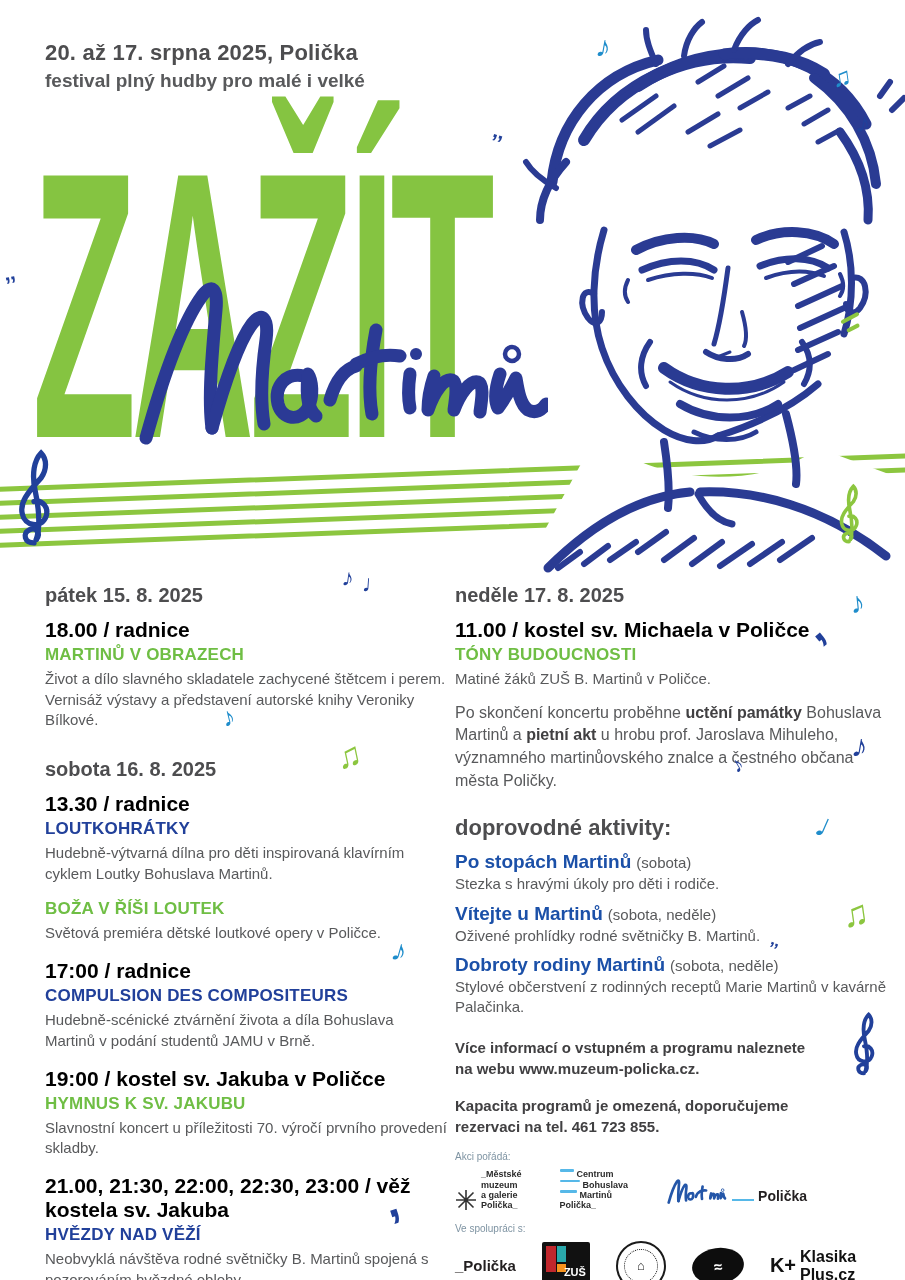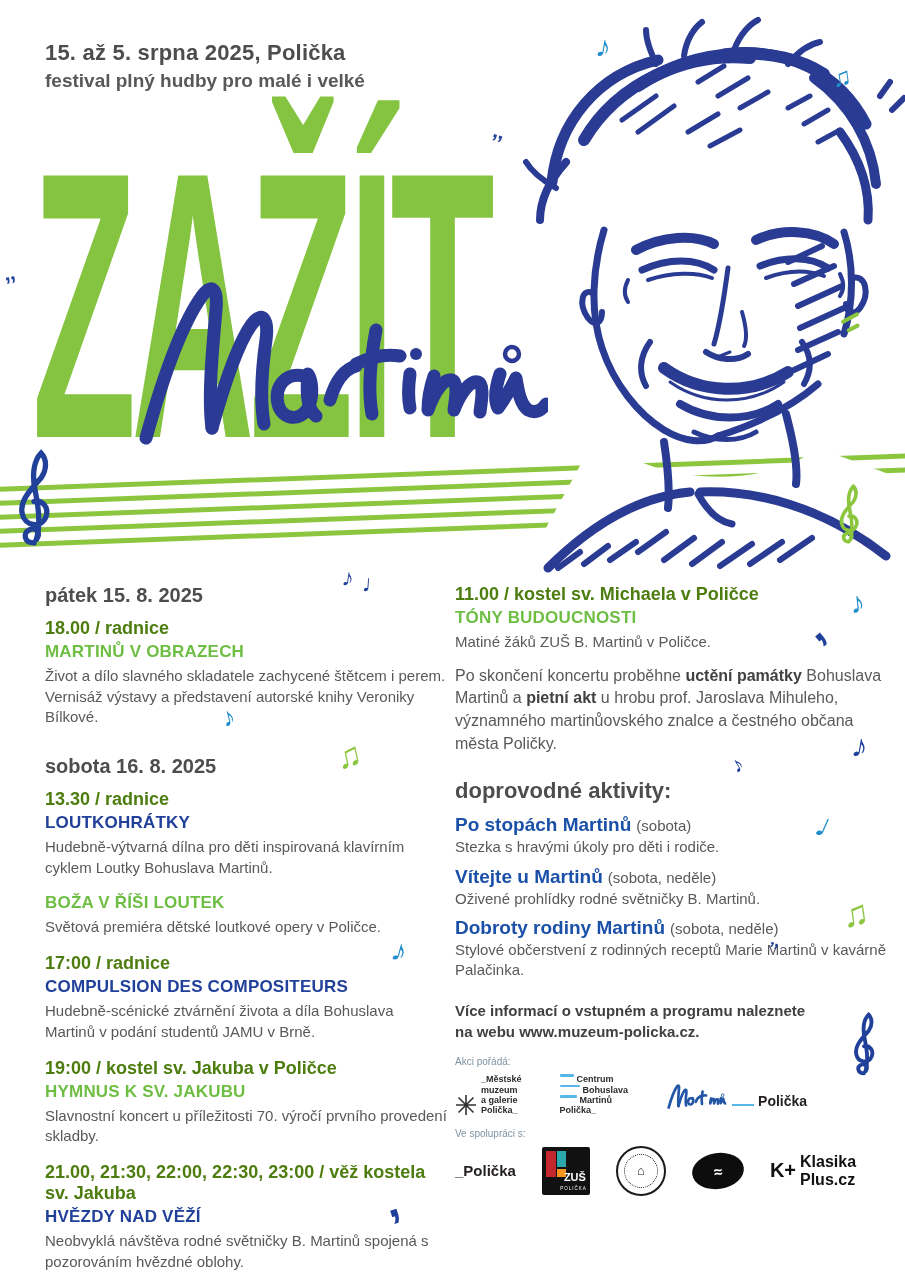--- a/index.html
+++ b/index.html
@@ -28,21 +28,21 @@
   .navy{color:#21409a}.cyan{color:#1f8dcb}.greenc{color:#8cc63f}
   .gdash{position:absolute;z-index:4;background:#8cc63f;border-radius:2px}
   .clef{position:absolute;z-index:4}
 
   
   .colL{position:absolute;left:45px;top:584px;width:402px;z-index:2}
   .colR{position:absolute;left:455px;top:584px;width:436px;z-index:2}
   .dayhead{font-size:20px;font-weight:bold;color:#4d4d4f;margin:0 0 11px}
   .gap-top{margin-top:27px}
   .event{margin-bottom:15px}
-  .time{font-size:18px;font-weight:bold;color:#4d7c0f}
+  .time{font-size:21px;font-weight:bold;color:#000000}
   .etitle{font-size:17px;font-weight:bold;margin:3px 0 4px;letter-spacing:.2px}
   .green{color:#6fbe44}.blue{color:#21409a}
   .desc{font-size:15px;color:#58595b;line-height:1.38}
 
   .notep{font-size:16px;color:#58595b;line-height:1.42;margin:12px 0 0}
   .notep b{color:#414042}
 
   .acthead{font-size:22px;font-weight:bold;color:#4d4d4f;margin:22px 0 10px}
   .actitem{margin-bottom:9px}
   .acttitle{font-size:19px;font-weight:bold;color:#1b50a8}
@@ -79,21 +79,21 @@
   .klasika{display:flex;align-items:center;gap:4px}
   .klasika .mark{font-size:20px;font-weight:bold;color:#111}
   .klasika .nm{font-size:16px;font-weight:bold;color:#111;line-height:1.1}
 </style>
 </head>
 <body>
 
 <div class="poster">
 
   <div class="header">
-    <div class="dates">15. až 5. srpna 2025, Polička</div>
+    <div class="dates">20. až 17. srpna 2025, Polička</div>
     <div class="sub">festival plný hudby pro malé i velké</div>
   </div>
 
   <div class="bigtitle">ZAŽÍT</div>
 
   <div class="signature" aria-label="Martinů">
     <svg width="420" height="190" viewBox="0 0 420 190">
       <g fill="none" stroke="#2b3a95" stroke-width="13" stroke-linecap="round" stroke-linejoin="round">
         <path d="M18 180 C38 108 58 60 74 38 C84 25 90 30 88 52 C84 96 80 140 84 170"></path>
         <path d="M84 170 C98 120 112 82 124 66 C134 53 141 60 138 82 C134 110 132 142 136 166"></path>
@@ -232,20 +232,21 @@
       <div class="desc">Slavnostní koncert u příležitosti 70. výročí prvního provedení skladby.</div>
     </div>
     <div class="event">
       <div class="time">21.00, 21:30, 22:00, 22:30, 23:00 / věž kostela sv. Jakuba</div>
       <div class="etitle blue">HVĚZDY NAD VĚŽÍ</div>
       <div class="desc">Neobvyklá návštěva rodné světničky B. Martinů spojená s pozorováním hvězdné oblohy.</div>
     </div>
   </div>
 
   <div class="colR">
+    <div class="dayhead">neděle 17. 8. 2025</div>
     <div class="event" style="margin-bottom:0">
       <div class="time">11.00 / kostel sv. Michaela v Poličce</div>
       <div class="etitle green">TÓNY BUDOUCNOSTI</div>
       <div class="desc">Matiné žáků ZUŠ B. Martinů v Poličce.</div>
     </div>
     <p class="notep"><span>Po skončení koncertu proběhne </span><b>uctění památky</b><span> Bohuslava Martinů a </span><b>pietní akt</b><span> u hrobu prof. Jaroslava Mihuleho, významného martinůovského znalce a čestného občana města Poličky.</span></p>
 
     <div class="acthead">doprovodné aktivity:</div>
     <div class="actitem">
       <span class="acttitle">Po stopách Martinů</span><span class="actwhen">(sobota)</span>
@@ -254,20 +255,21 @@
     <div class="actitem">
       <span class="acttitle">Vítejte u Martinů</span><span class="actwhen">(sobota, neděle)</span>
       <div class="actdesc">Oživené prohlídky rodné světničky B. Martinů.</div>
     </div>
     <div class="actitem">
       <span class="acttitle">Dobroty rodiny Martinů</span><span class="actwhen">(sobota, neděle)</span>
       <div class="actdesc">Stylové občerstvení z rodinných receptů Marie Martinů v kavárně Palačinka.</div>
     </div>
 
     <div class="infop">Více informací o vstupném a programu naleznete na webu www.muzeum-policka.cz.</div>
+    <div class="infop" style="margin-top:16px">Kapacita programů je omezená, doporučujeme rezervaci na tel. 461 723 855.</div>
 
     <div class="partners">
       <div class="plabel">Akci pořádá:</div>
       <div class="prow prow1">
         <div class="museum">
           <svg width="22" height="22" viewBox="0 0 22 22">
             <g stroke="#333" stroke-width="1.6">
                 <path d="M11 1 V21 M1 11 H21 M3.5 3.5 L18.5 18.5 M18.5 3.5 L3.5 18.5"></path>
               </g>
           </svg>

